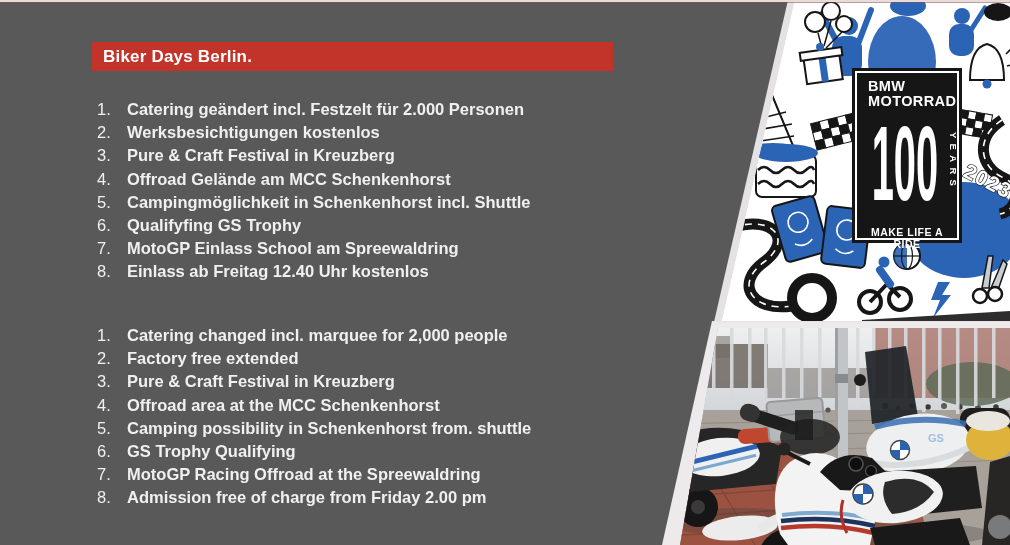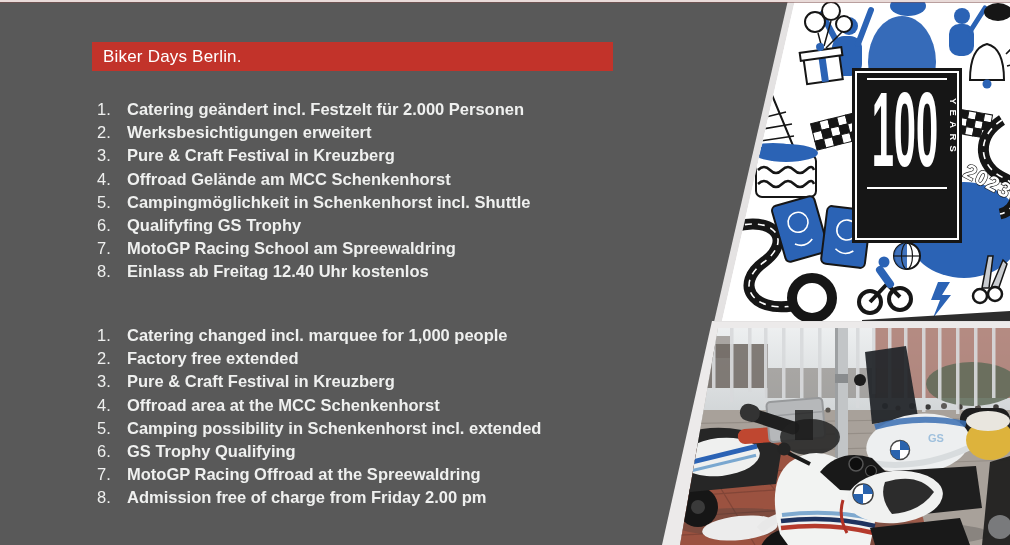--- a/index.html
+++ b/index.html
@@ -7,21 +7,21 @@
          font-family:"Liberation Sans",sans-serif;}
   .stage-bg{position:absolute;inset:0;}
 
   
   .top-strip{position:absolute;top:0;left:0;width:1010px;height:2px;z-index:60;}
   .top-strip-line{position:absolute;top:2px;left:0;width:1010px;height:1px;z-index:60;opacity:.55;}
 
   
   .title-bar{position:absolute;left:92px;top:42px;width:521px;height:29px;
              display:flex;align-items:center;z-index:5;}
-  .title-bar .t{color:#ffffff;font-weight:normal;font-size:17px;letter-spacing:.2px;padding-left:11px;}
+  .title-bar .t{color:#ffffff;font-weight:bold;font-size:17px;letter-spacing:.2px;padding-left:11px;}
 
   
   .list{position:absolute;left:97px;width:575px;z-index:5;}
   .list.de{top:98px;}
   .list.en{top:324px;}
   .li{display:flex;font-size:16.5px;line-height:23.2px;color:#eff0ef;}
   .li .num{width:30px;flex:0 0 30px;}
   .li .txt{flex:1;font-weight:bold;}
 
   
@@ -58,68 +58,68 @@
     <span class="t">Biker Days Berlin.</span>
   </div>
 
   <div class="list de">
       <div class="li">
         <span class="num">1.</span>
         <span class="txt">Catering geändert incl. Festzelt für 2.000 Personen</span>
       </div>
       <div class="li">
         <span class="num">2.</span>
-        <span class="txt">Werksbesichtigungen erweitert</span>
+        <span class="txt">Werksbesichtigungen kostenlos</span>
       </div>
       <div class="li">
         <span class="num">3.</span>
         <span class="txt">Pure &amp; Craft Festival in Kreuzberg</span>
       </div>
       <div class="li">
         <span class="num">4.</span>
         <span class="txt">Offroad Gelände am MCC Schenkenhorst</span>
       </div>
       <div class="li">
         <span class="num">5.</span>
         <span class="txt">Campingmöglichkeit in Schenkenhorst incl. Shuttle</span>
       </div>
       <div class="li">
         <span class="num">6.</span>
         <span class="txt">Qualifyfing GS Trophy</span>
       </div>
       <div class="li">
         <span class="num">7.</span>
-        <span class="txt">MotoGP Racing School am Spreewaldring</span>
+        <span class="txt">MotoGP Einlass School am Spreewaldring</span>
       </div>
       <div class="li">
         <span class="num">8.</span>
         <span class="txt">Einlass ab Freitag 12.40 Uhr kostenlos</span>
       </div>
     </div>
 
   <div class="list en">
       <div class="li">
         <span class="num">1.</span>
-        <span class="txt">Catering changed incl. marquee for 1,000 people</span>
+        <span class="txt">Catering changed incl. marquee for 2,000 people</span>
       </div>
       <div class="li">
         <span class="num">2.</span>
         <span class="txt">Factory free extended</span>
       </div>
       <div class="li">
         <span class="num">3.</span>
         <span class="txt">Pure &amp; Craft Festival in Kreuzberg</span>
       </div>
       <div class="li">
         <span class="num">4.</span>
         <span class="txt">Offroad area at the MCC Schenkenhorst</span>
       </div>
       <div class="li">
         <span class="num">5.</span>
-        <span class="txt">Camping possibility in Schenkenhorst incl. extended</span>
+        <span class="txt">Camping possibility in Schenkenhorst from. shuttle</span>
       </div>
       <div class="li">
         <span class="num">6.</span>
         <span class="txt">GS Trophy Qualifying</span>
       </div>
       <div class="li">
         <span class="num">7.</span>
         <span class="txt">MotoGP Racing Offroad at the Spreewaldring</span>
       </div>
       <div class="li">
@@ -406,27 +406,32 @@
         <circle cx="283" cy="294" r="7" fill="#ffffff" stroke="#161616" stroke-width="2.5"></circle>
       </g>
 
       <text transform="translate(250,176) rotate(27)" font-size="21" font-weight="bold" font-family="Liberation Sans, sans-serif" fill="#ffffff" stroke="#161616" stroke-width="1.3" paint-order="stroke" letter-spacing="1">2023</text>
 
       <path d="M150 320 L298 311 L298 325 L150 325 Z" fill="#161616" opacity=".9"></path>
     </svg>
 
     <div class="badge">
       <div class="badge-in">
+        <div class="badge-brand">
+          <div>BMW</div>
+          <div>MOTORRAD</div>
+        </div>
         <div class="badge-divider"></div>
         <div class="badge-mid">
           <svg width="98" height="100" viewBox="0 0 98 100">
             <text x="40" y="88" text-anchor="middle" font-size="118" font-weight="bold" font-family="Liberation Sans, sans-serif" fill="#ffffff" textLength="74" lengthAdjust="spacingAndGlyphs">100</text>
             <text transform="translate(90,12) rotate(90)" font-size="10.5" font-weight="bold" font-family="Liberation Sans, sans-serif" fill="#ffffff" letter-spacing="6">YEARS</text>
           </svg>
         </div>
         <div class="badge-divider"></div>
+        <div class="badge-tagline">MAKE LIFE A RIDE</div>
       </div>
     </div>
   </div>
 
   <div class="top-strip" style="background:#e9dbd9"></div>
   <div class="top-strip-line" style="background:#80504e"></div>
 </div>
 
 </body></html>

